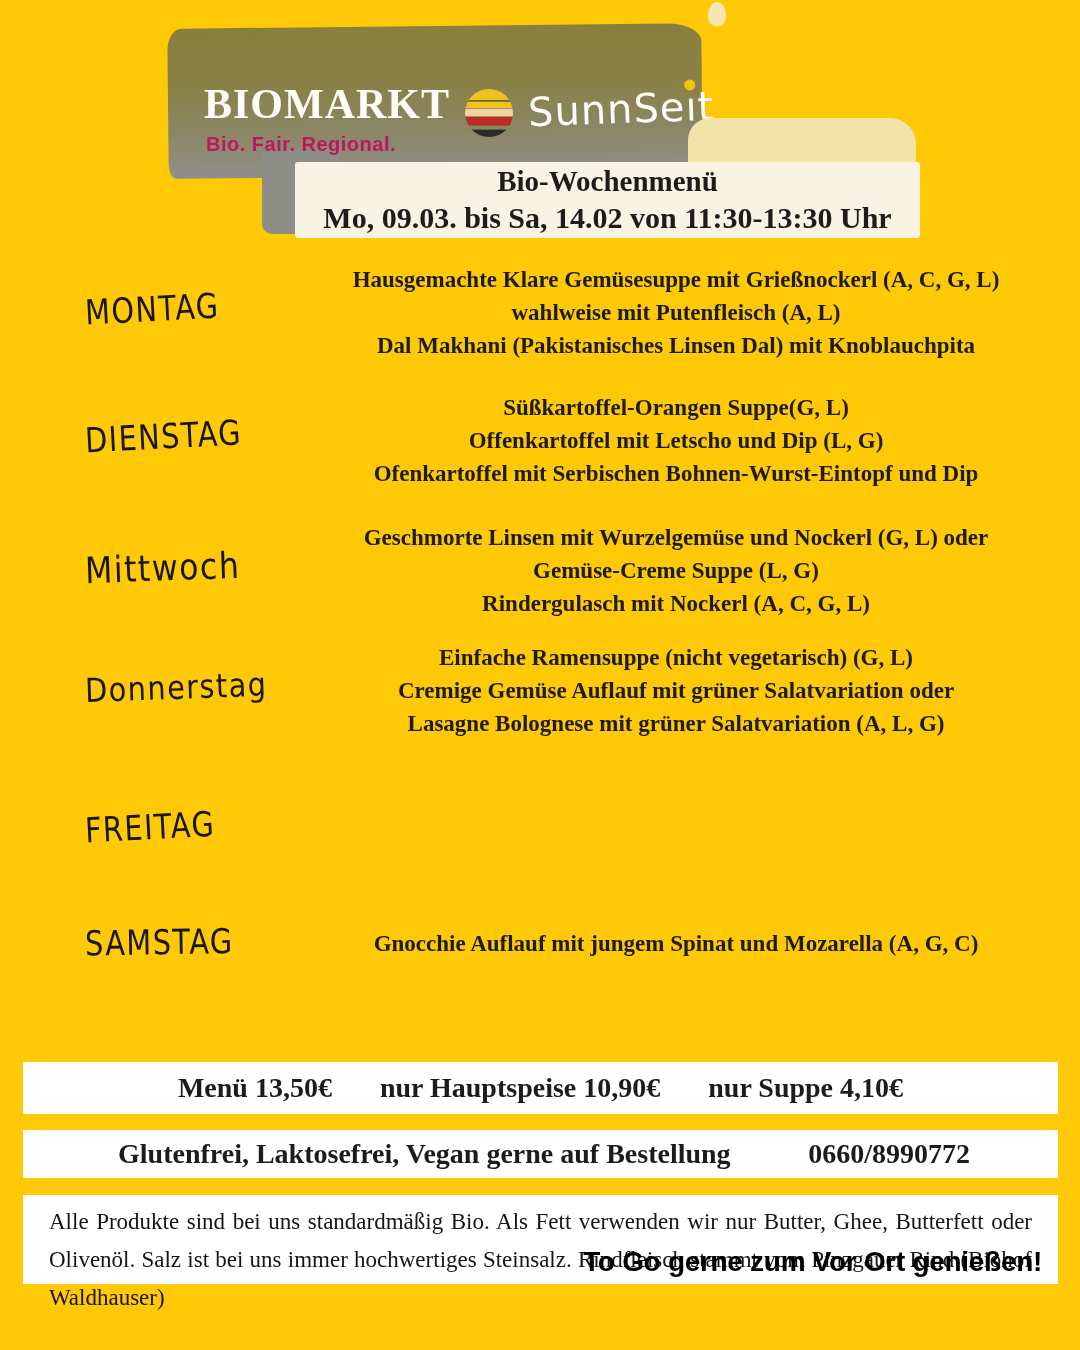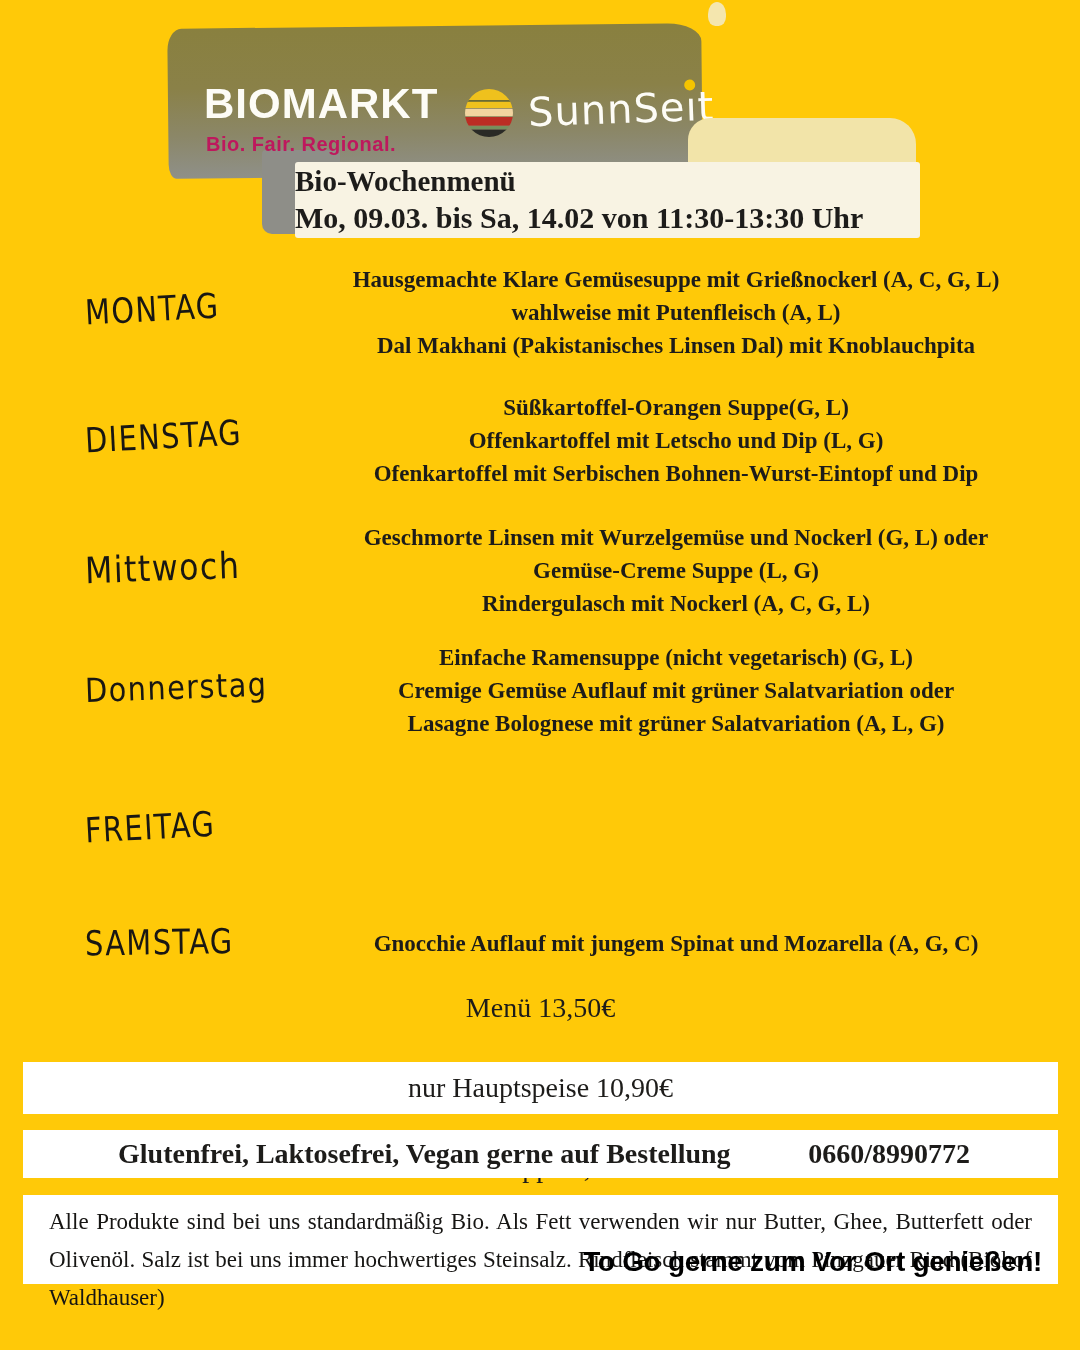--- a/index.html
+++ b/index.html
@@ -19,21 +19,21 @@
   .stroke-tail{
     position:absolute;left:262px;top:150px;width:78px;height:84px;
     background:#8e8e88;border-radius:4px 2px 26px 10px;
   }
   .tiny-mark{
     position:absolute;left:708px;top:2px;width:18px;height:24px;
     background:#f4e6ae;border-radius:50% 50% 40% 40%;
   }
   .brand{
     position:absolute;left:204px;top:80px;
-    font-family:Liberation Sans, sans-serif;font-weight:bold;
+    font-family:Liberation Serif, serif;font-weight:bold;
     font-size:42px;letter-spacing:1px;color:#fdfcf6;
   }
   .tagline{
     position:absolute;left:206px;top:133px;
     font-family:"Liberation Sans", sans-serif;font-weight:bold;
     font-size:20px;color:#be185d;letter-spacing:0.5px;
   }
   .sun-logo{position:absolute;left:464px;top:88px;width:50px;height:50px;}
   .storename{
     position:absolute;left:528px;top:86px;
@@ -47,21 +47,21 @@
     background:#f5c400;
   }
   
   .wash{
     position:absolute;left:688px;top:118px;width:228px;height:120px;
     background:#f2e4a9;border-radius:22px 26px 6px 6px;
   }
   .header-band{
     position:absolute;left:295px;top:162px;width:625px;height:76px;
     background:#f8f3e3;border-radius:3px;
-    display:flex;flex-direction:column;justify-content:center;text-align:left;
+    display:flex;flex-direction:column;justify-content:center;text-align:center;
   }
   .header-title{font-size:29px;font-weight:bold;line-height:35px;}
   .header-date{font-size:30px;font-weight:bold;line-height:37px;}
   
   .day-row{position:absolute;left:0;width:1080px;display:flex;align-items:center;}
   .day-label-box{width:280px;box-sizing:border-box;padding-left:85px;flex:none;}
   .day-label{
     font-family:"DejaVu Sans", sans-serif;font-size:30px;color:#191713;
     letter-spacing:1.5px;display:inline-block;white-space:nowrap;
     transform:rotate(-3deg) scale(0.96,1.15);transform-origin:left center;
@@ -74,21 +74,21 @@
   #row-donnerstag{top:636px;height:108px;}
   #row-freitag{top:776px;height:108px;}
   #row-samstag{top:898px;height:90px;}
   #row-mittwoch .day-label{transform:rotate(-2deg) scale(0.96,1.1);font-size:33px;}
   #row-donnerstag .day-label{transform:rotate(-2deg) scale(0.96,1.1);font-size:30px;}
   #row-samstag .day-label{transform:rotate(-1deg) scale(0.96,1.15);}
   
   .bar{position:absolute;left:23px;width:1035px;background:#ffffff;box-sizing:border-box;}
   .price-bar{
     top:1062px;height:52px;display:flex;align-items:center;justify-content:center;gap:48px;
-    font-size:28px;font-weight:normal;flex-direction:column;
+    font-size:28px;font-weight:bold;
   }
   .info-bar{
     top:1130px;height:48px;display:flex;align-items:center;justify-content:space-between;
     padding:0 88px 0 95px;font-size:28px;font-weight:bold;
   }
   .footer-bar{top:1195px;height:89px;padding:8px 26px 22px 26px;}
   .footer-paragraph{
     font-size:23px;line-height:38px;text-align:justify;color:#161513;
   }
   .footer-cta{

